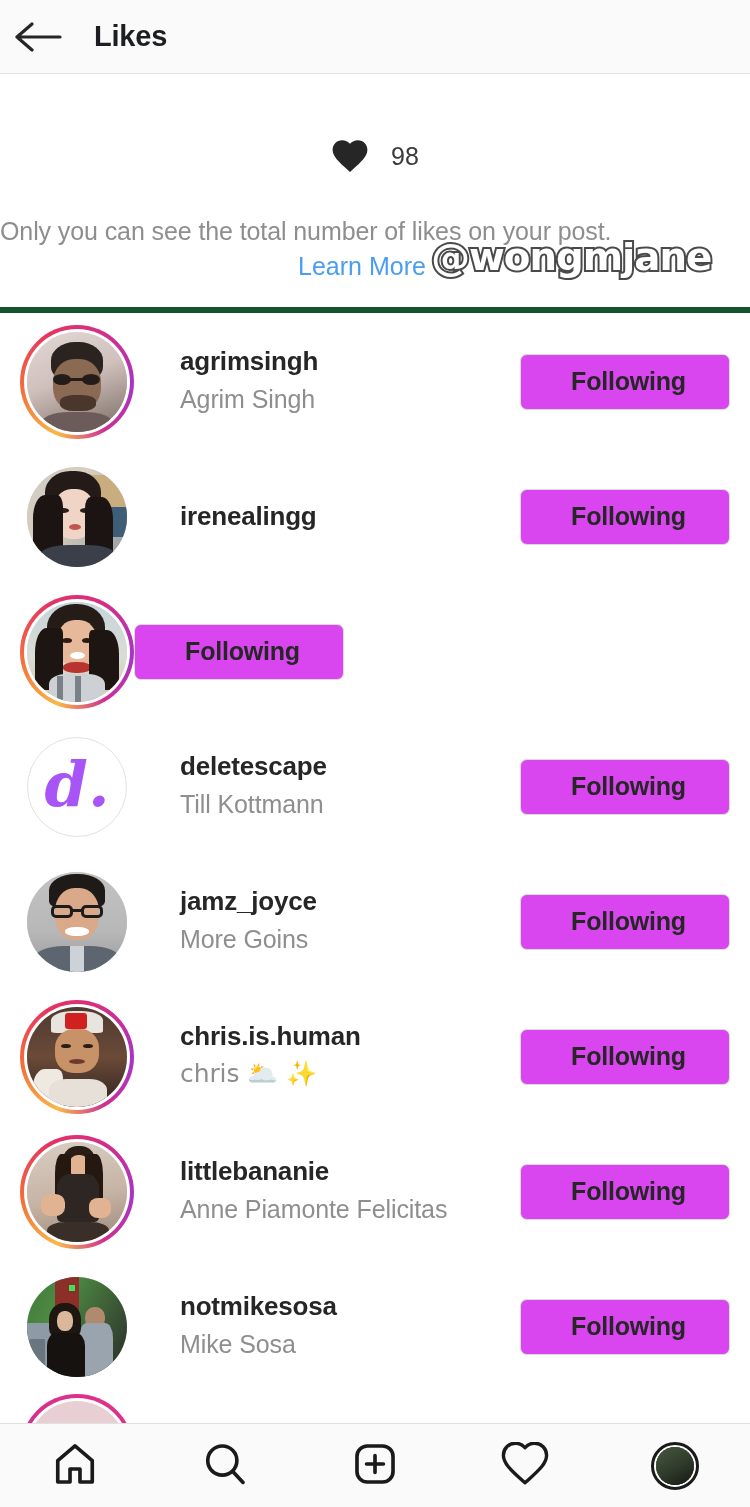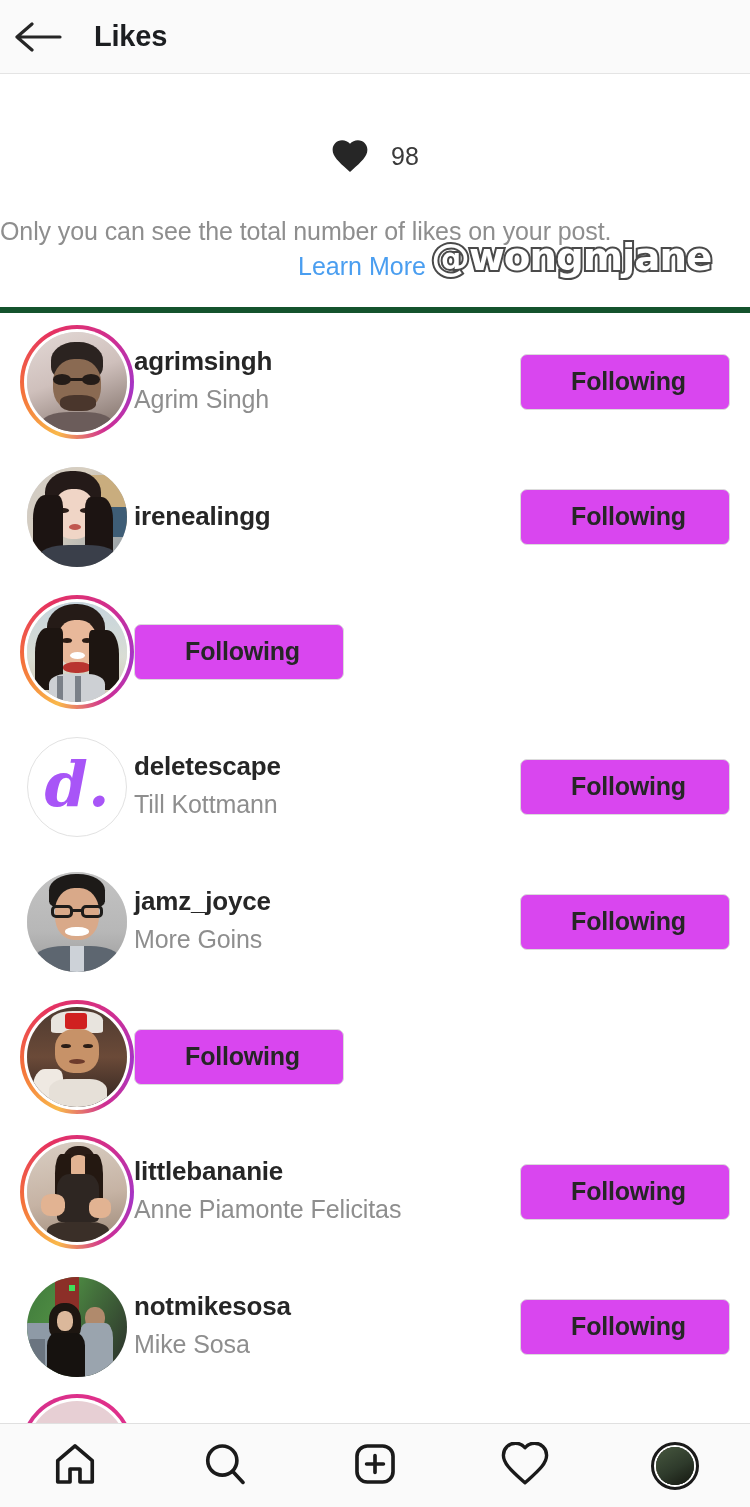--- a/index.html
+++ b/index.html
@@ -96,21 +96,21 @@
     width:100%; height:100%; border-radius:50%;
     background:#fff; padding:3px;
   }
   .no-ring { position:absolute; inset:7px; }
   .avatar {
     width:100%; height:100%; border-radius:50%;
     overflow:hidden; position:relative; background:#d8d8d8;
   }
   .avatar .px { position:absolute; }
 
-  .meta { flex:1 1 auto; min-width:0; }
+  .meta { margin-left:46px; flex:1 1 auto; min-width:0; }
   .uname {
     font-size:26px; font-weight:bold; color:#262626;
     letter-spacing:-0.2px; line-height:1.3;
   }
   .fullname {
     font-size:25px; color:#8e8e8e; font-weight:400;
     letter-spacing:-0.1px; line-height:1.45; margin-top:2px;
   }
   .emoji { font-family:"DejaVu Sans", sans-serif; }
 
@@ -310,20 +310,24 @@
               <div class="px" style="left:28%;top:22%;width:44%;height:44%;border-radius:42%;background:#c79268;"></div>
               <div class="px" style="left:34%;top:37%;width:10%;height:4%;border-radius:50%;background:#2a1d16;"></div>
               <div class="px" style="left:56%;top:37%;width:10%;height:4%;border-radius:50%;background:#2a1d16;"></div>
               <div class="px" style="left:42%;top:52%;width:16%;height:5%;border-radius:50%;background:#6d3b2c;"></div>
               <div class="px" style="left:6%;top:62%;width:30%;height:44%;border-radius:40% 20% 0 0;background:#efe9e2;"></div>
               <div class="px" style="left:22%;top:72%;width:58%;height:36%;border-radius:30% 30% 0 0;background:#e6e0d8;"></div>
             </div>
           </div>
         </div>
       </div>
+      <div class="meta">
+        <div class="uname">chris.is.human</div>
+        <div class="fullname emoji">chris 🌥️ ✨</div>
+      </div>
       <div class="follow-btn">Following</div>
     </div>
 
     <div class="row">
       <div class="avatar-wrap">
         <div class="ring">
           <div class="ring-inner">
             <div class="avatar">
               <div class="ph" style="background:linear-gradient(170deg,#d9cec3 0%,#c6b3a4 55%,#9c8877 100%);"></div>
               <div class="px" style="left:36%;top:4%;width:32%;height:30%;border-radius:46% 46% 30% 30%;background:#2a1c16;"></div>

